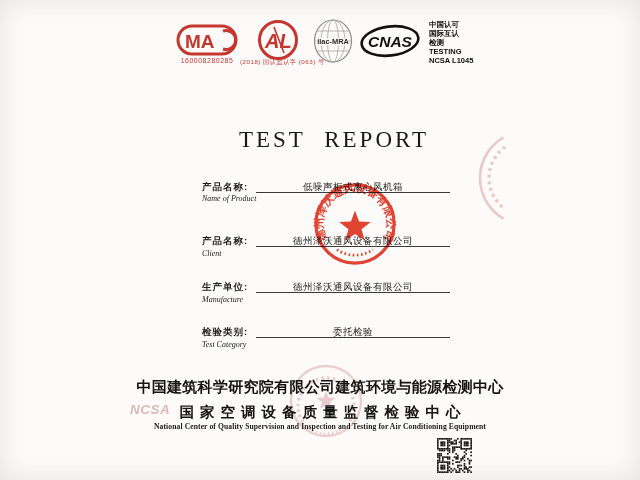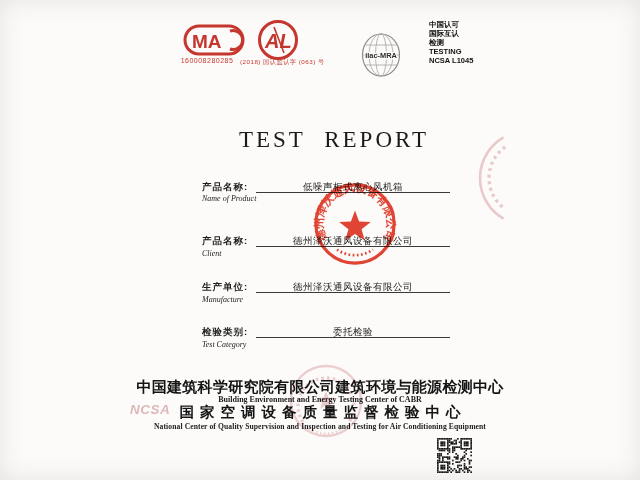--- a/index.html
+++ b/index.html
@@ -26,48 +26,54 @@
   .foot3{top:403px;font-size:14.5px;font-weight:bold;letter-spacing:6px;text-indent:6px;color:#141414;}
   .foot4{top:422px;font-family:"Liberation Serif",serif;font-size:7.6px;font-weight:bold;color:#1a1a1a;letter-spacing:.1px;}
   .ncsa-mark{left:130px;top:402px;font-size:13.5px;font-weight:bold;font-style:italic;color:#dcb8ba;letter-spacing:.5px;}
   .stamp{mix-blend-mode:multiply;}
 </style>
 </head>
 <body>
 
 <div id="screen">
 
-  <div class="abs" style="left:183px;top:23px;">
+  <div class="abs" style="left:176px;top:23px;">
     <svg width="62" height="34" viewBox="0 0 62 34">
       <rect x="2" y="3" width="58" height="28" rx="14" fill="none" stroke="#c5362e" stroke-width="3"></rect>
       <text x="9" y="25" font-size="19" font-weight="bold" fill="#c5362e" font-family="Liberation Sans, sans-serif">MA</text>
       <path d="M 47,8 A 9.5,9.5 0 1 1 47,26" fill="none" stroke="#c5362e" stroke-width="3"></path>
     </svg>
   </div>
   <div class="abs red-caption" style="left:176px;top:57px;width:62px;text-align:center;">160008280285</div>
 
   <div class="abs" style="left:254px;top:19px;">
     <svg width="48" height="42" viewBox="0 0 48 42">
       <circle cx="24" cy="21" r="18.5" fill="none" stroke="#c5362e" stroke-width="3"></circle>
       <text x="11" y="29" font-size="20" font-weight="bold" font-style="italic" fill="#c5362e" font-family="Liberation Sans, sans-serif">AL</text>
       <path d="M 20,8 L 30,34" stroke="#c5362e" stroke-width="1.6"></path>
     </svg>
   </div>
   <div class="abs red-caption" style="left:240px;top:58px;width:82px;text-align:center;font-size:6.2px;">(2018) 国认监认字 (063) 号</div>
 
-  <div class="abs" style="left:313px;top:33px;margin-left:48px;">
+  <div class="abs" style="left:313px;top:19px;">
     <svg width="40" height="45" viewBox="0 0 40 45">
       <ellipse cx="20" cy="22" rx="18.5" ry="21" fill="none" stroke="#8d8d8d" stroke-width="1.2"></ellipse>
       <ellipse cx="20" cy="22" rx="12" ry="21" fill="none" stroke="#a5a5a5" stroke-width=".8"></ellipse>
       <ellipse cx="20" cy="22" rx="5.5" ry="21" fill="none" stroke="#a5a5a5" stroke-width=".8"></ellipse>
       <path d="M 3,12 H 37 M 1.5,22 H 38.5 M 3,32 H 37" stroke="#a5a5a5" stroke-width=".8"></path>
       <text x="20" y="25" font-size="7.4" font-weight="bold" fill="#2b2b2b" text-anchor="middle" font-family="Liberation Sans, sans-serif" paint-order="stroke" stroke="#fcfbf9" stroke-width="2.4">ilac-MRA</text>
     </svg>
   </div>
 
+  <div class="abs" style="left:360px;top:24px;">
+    <svg width="60" height="35" viewBox="0 0 60 35">
+      <ellipse cx="30" cy="17" rx="28.5" ry="14.5" fill="none" stroke="#111" stroke-width="2.6" transform="rotate(-7 30 17)"></ellipse>
+      <text x="30" y="23" font-size="15.5" font-weight="bold" font-style="italic" fill="#111" text-anchor="middle" font-family="Liberation Sans, sans-serif" paint-order="stroke" stroke="#fcfbf9" stroke-width="1.5">CNAS</text>
+    </svg>
+  </div>
 
   <div class="abs cnas-lines" style="left:429px;top:20px;">
     <div>中国认可</div>
     <div>国际互认</div>
     <div>检测</div>
     <div>TESTING</div>
     <div>NCSA L1045</div>
   </div>
 
   <div class="abs ctr title-en">TEST REPORT</div>
@@ -86,21 +92,20 @@
   <div class="abs f-label-en" style="top:295px;">Manufacture</div>
   <div class="abs f-value" style="top:281px;">德州泽沃通风设备有限公司</div>
   <div class="abs f-line" style="top:292px;"></div>
 
   <div class="abs f-label-cn" style="top:326px;">检验类别:</div>
   <div class="abs f-label-en" style="top:340px;">Test Category</div>
   <div class="abs f-value" style="top:326px;">委托检验</div>
   <div class="abs f-line" style="top:337px;"></div>
 
   <div class="abs ctr foot1">中国建筑科学研究院有限公司建筑环境与能源检测中心</div>
-  <div class="abs ctr foot2">Building Environment and Energy Testing Center of CABR</div>
   <div class="abs ncsa-mark">NCSA</div>
   <div class="abs ctr foot4">National Center of Quality Supervision and Inspection and Testing for Air Conditioning Equipment</div>
   <div class="abs ctr foot3">国家空调设备质量监督检验中心</div>
 
   <div class="abs" style="left:437px;top:438px;">
     <svg id="qr-svg" width="35" height="35" viewBox="0 0 35 35">
         <g fill="#1b1b1b">
           <rect x="0.00" y="0.00" width="1.67" height="1.67"></rect>
           <rect x="1.67" y="0.00" width="1.67" height="1.67"></rect>
           <rect x="3.33" y="0.00" width="1.67" height="1.67"></rect>

